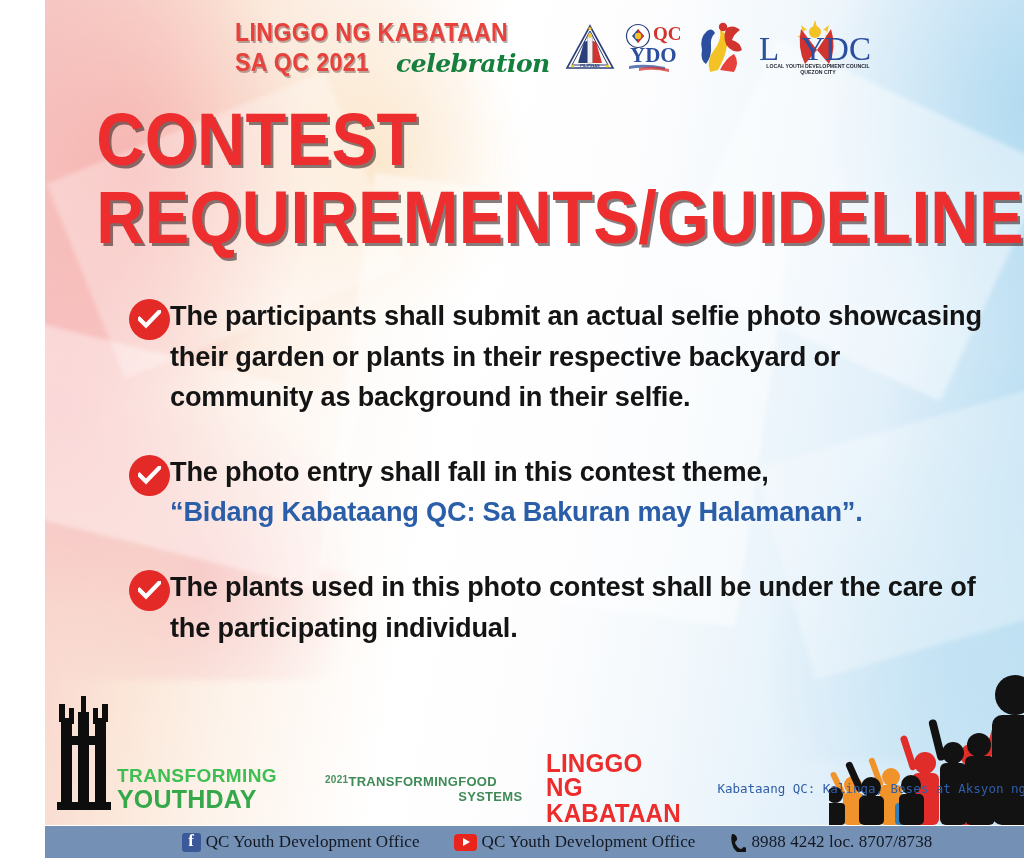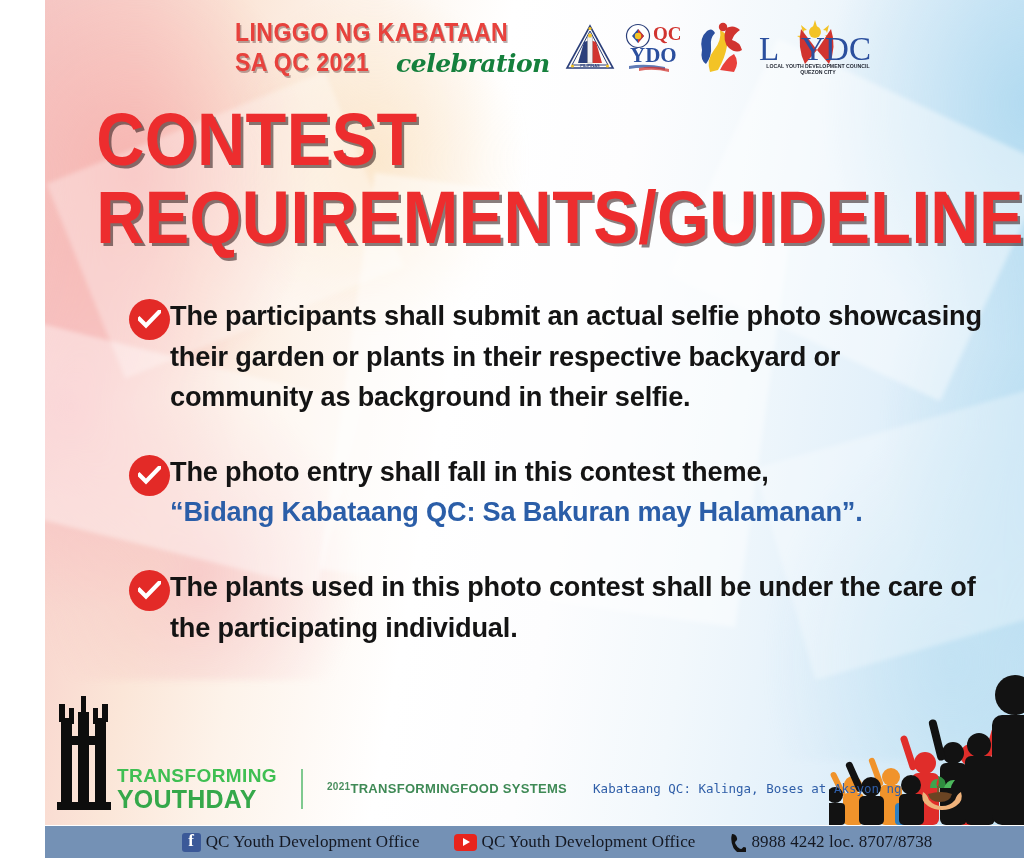--- a/index.html
+++ b/index.html
@@ -437,20 +437,24 @@
     </div>
 
     <div class="iyd-sep"></div>
 
     <div class="fs">
       <span class="fs-y">2021</span>
       <span class="fs-t">TRANSFORMING</span>
       <span class="fs-t">FOOD SYSTEMS</span>
     </div>
 
+    <div class="lnk">
+      <span class="lnk-1">LINGGO NG</span>
+      <span class="lnk-2">KABATAAN</span>
+    </div>
 
     <div class="tagline">
       <div>Kabataang QC: Kalinga, Boses at Aksyon ng</div>
     </div>
 
     <div class="plant">
       <svg width="46" height="42" viewBox="0 0 46 42">
         <path d="M10 20 q0 -9 8 -9 q-3 5 0 9 Z" fill="#3fa34d"></path>
         <path d="M26 20 q0 -11 -8 -12 q2 7 -1 12 Z" fill="#2f8c3f"></path>
         <path d="M24 20 q3 -9 11 -8 q-4 5 -4 8 Z" fill="#4cb85c"></path>

